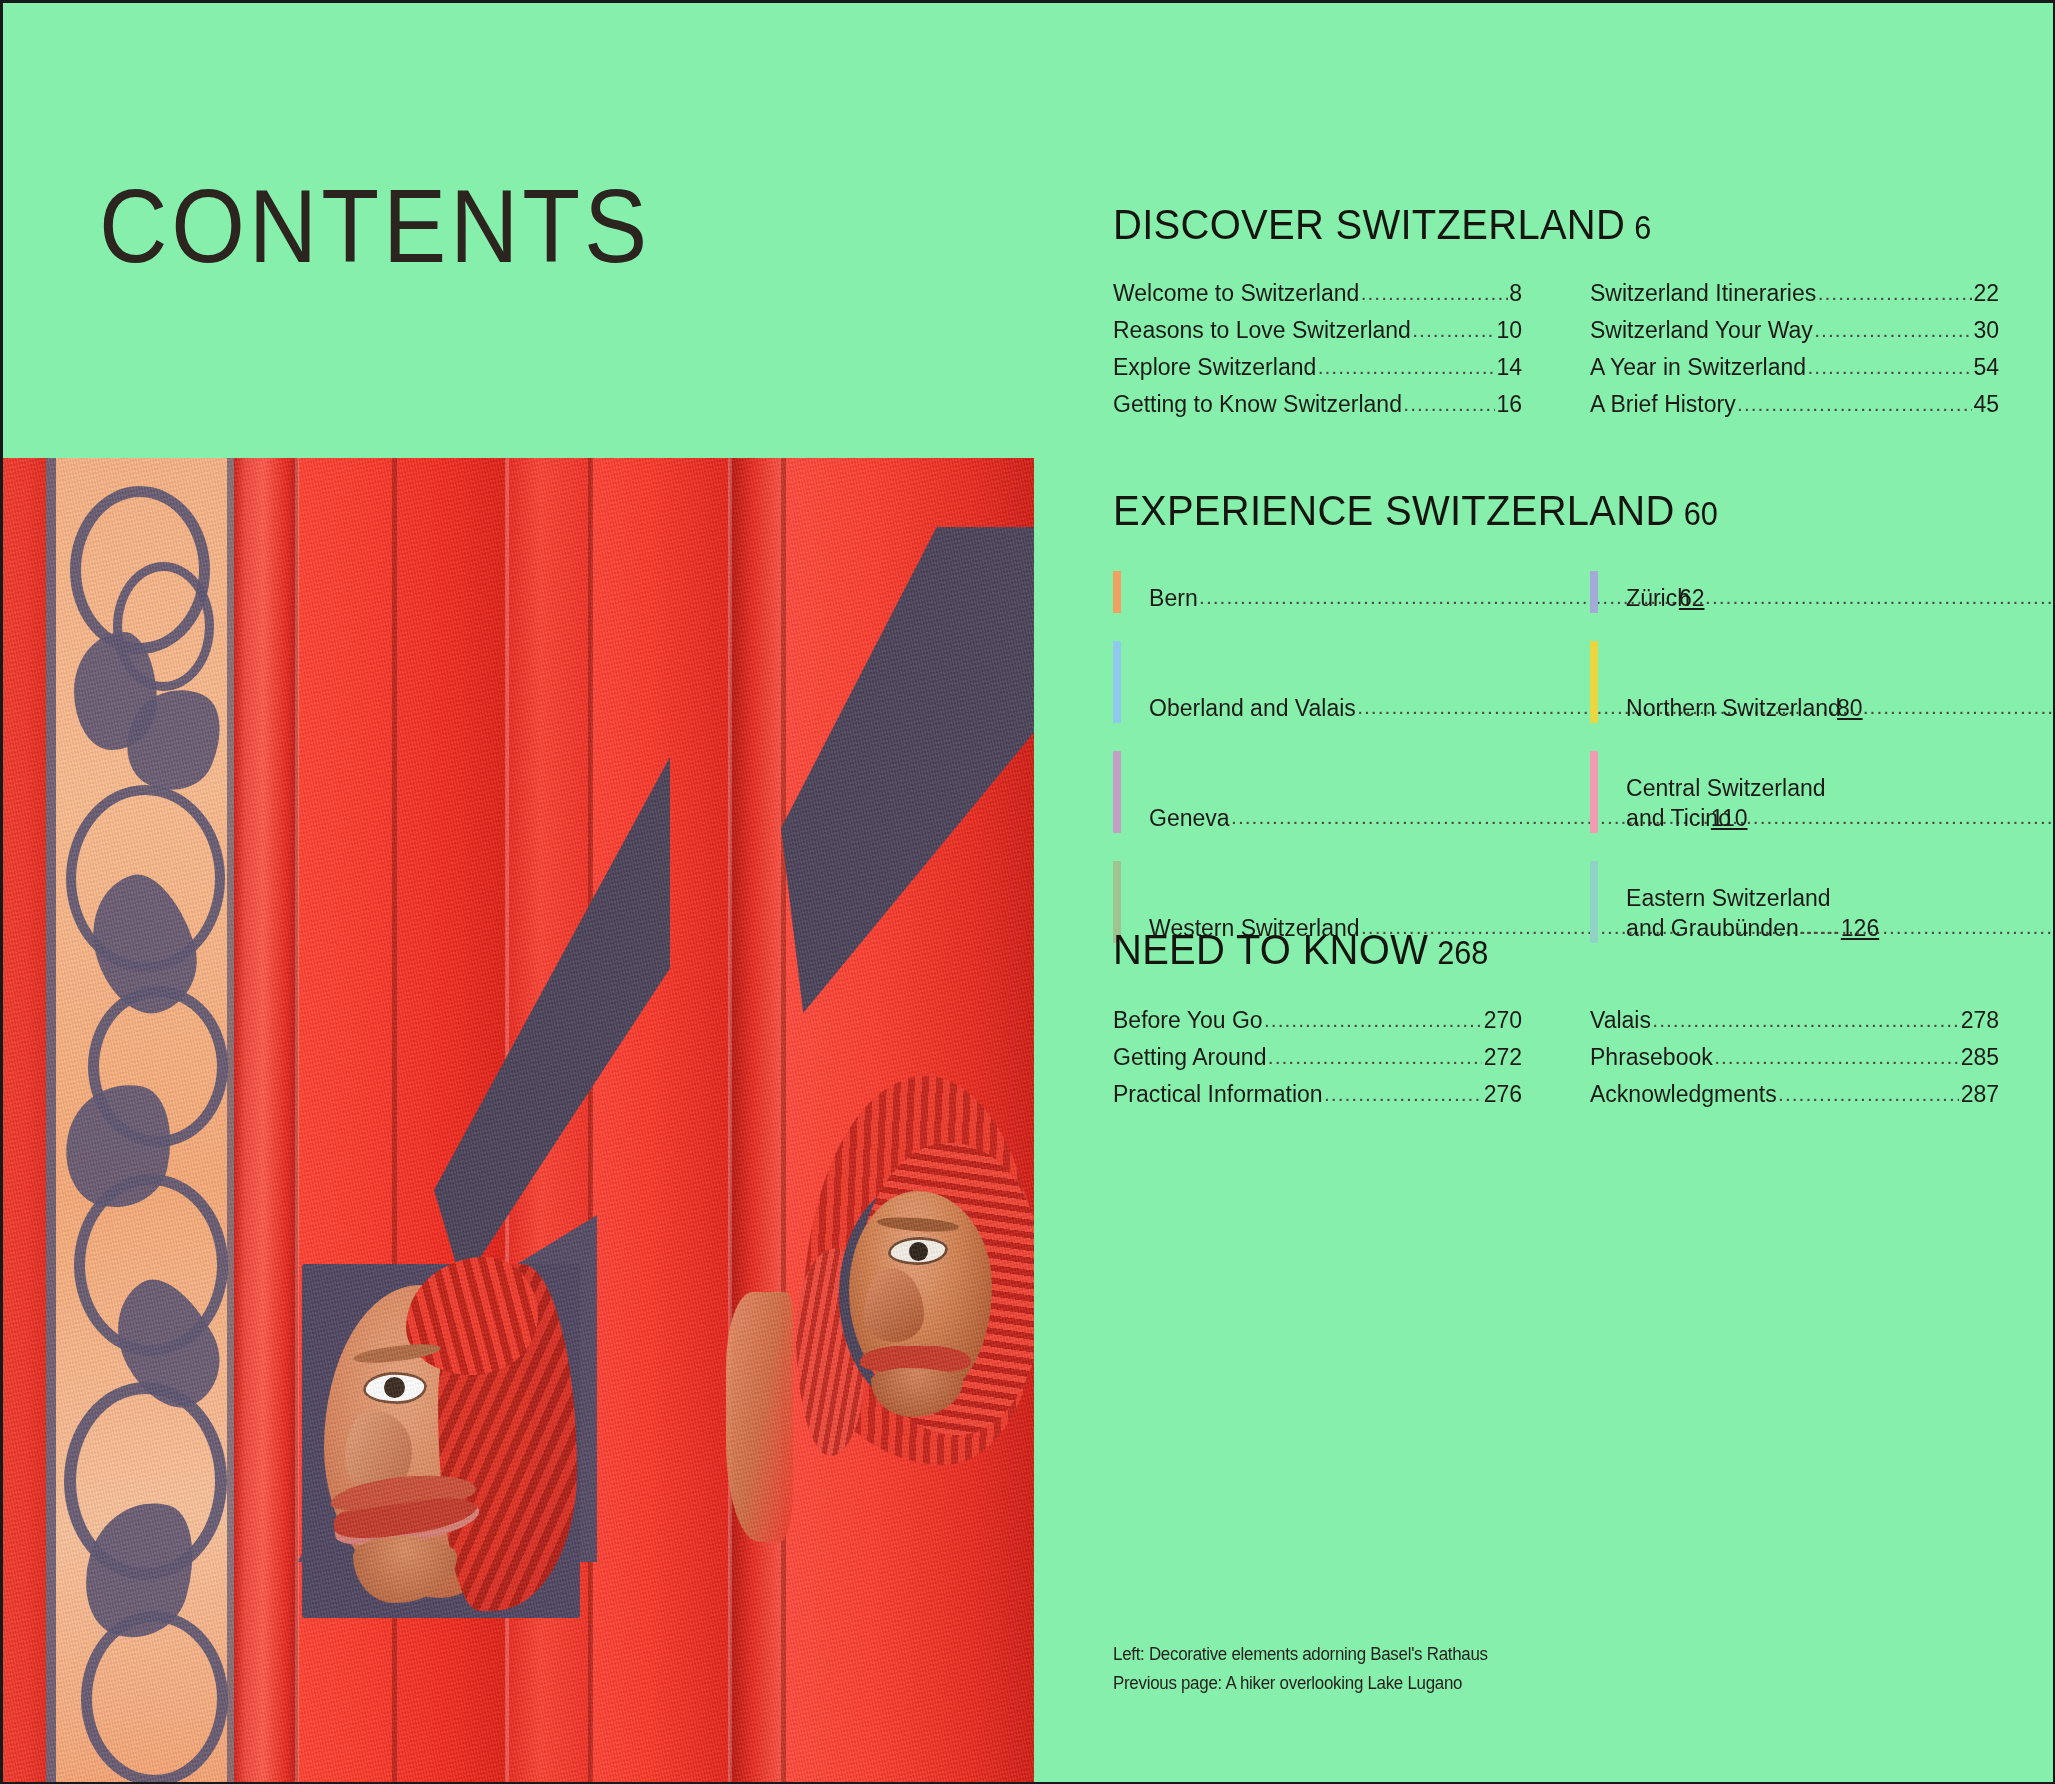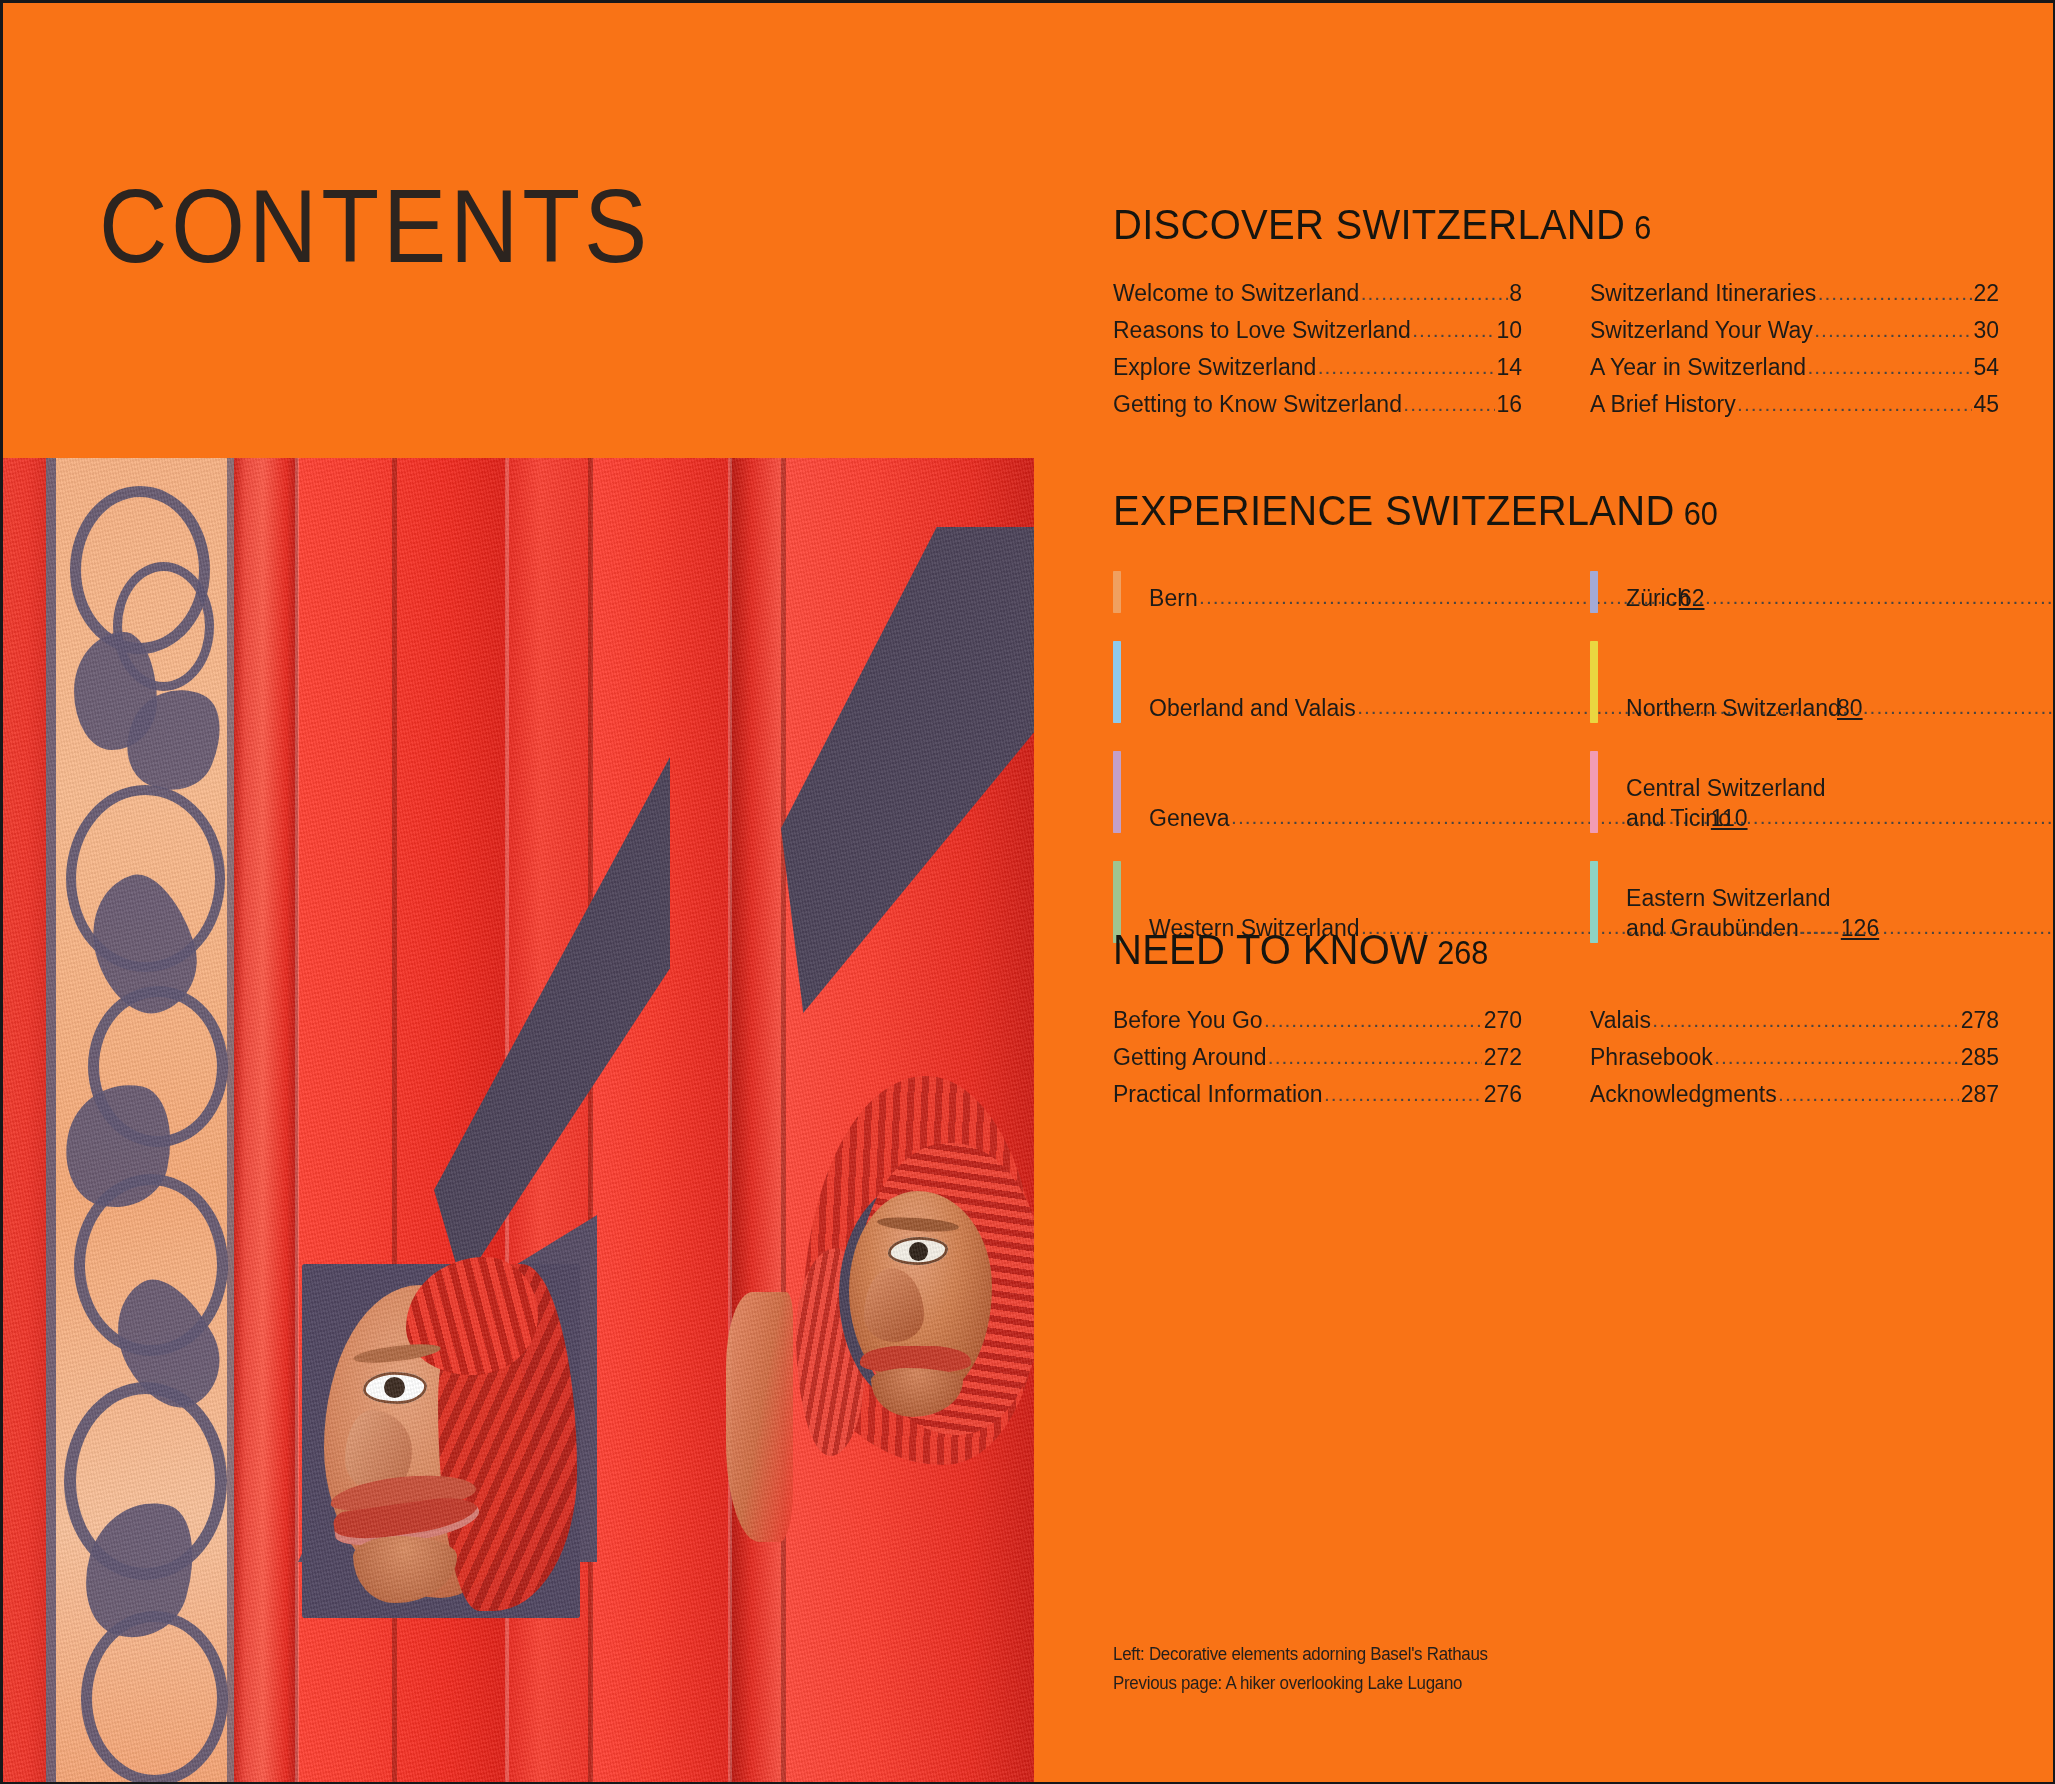--- a/index.html
+++ b/index.html
@@ -8,21 +8,21 @@
     background: #ffffff;
   }
   body {
     font-family: "Liberation Sans", sans-serif;
   }
 
   #page {
     position: relative;
     width: 2056px;
     height: 1785px;
-    background: #f97316;
+    background: #86efac;
     overflow: hidden;
     border: 3.5px solid #17181a;
     box-sizing: border-box;
   }
 
   
   #photo {
     position: absolute;
     left: 0;
     top: 455px;

